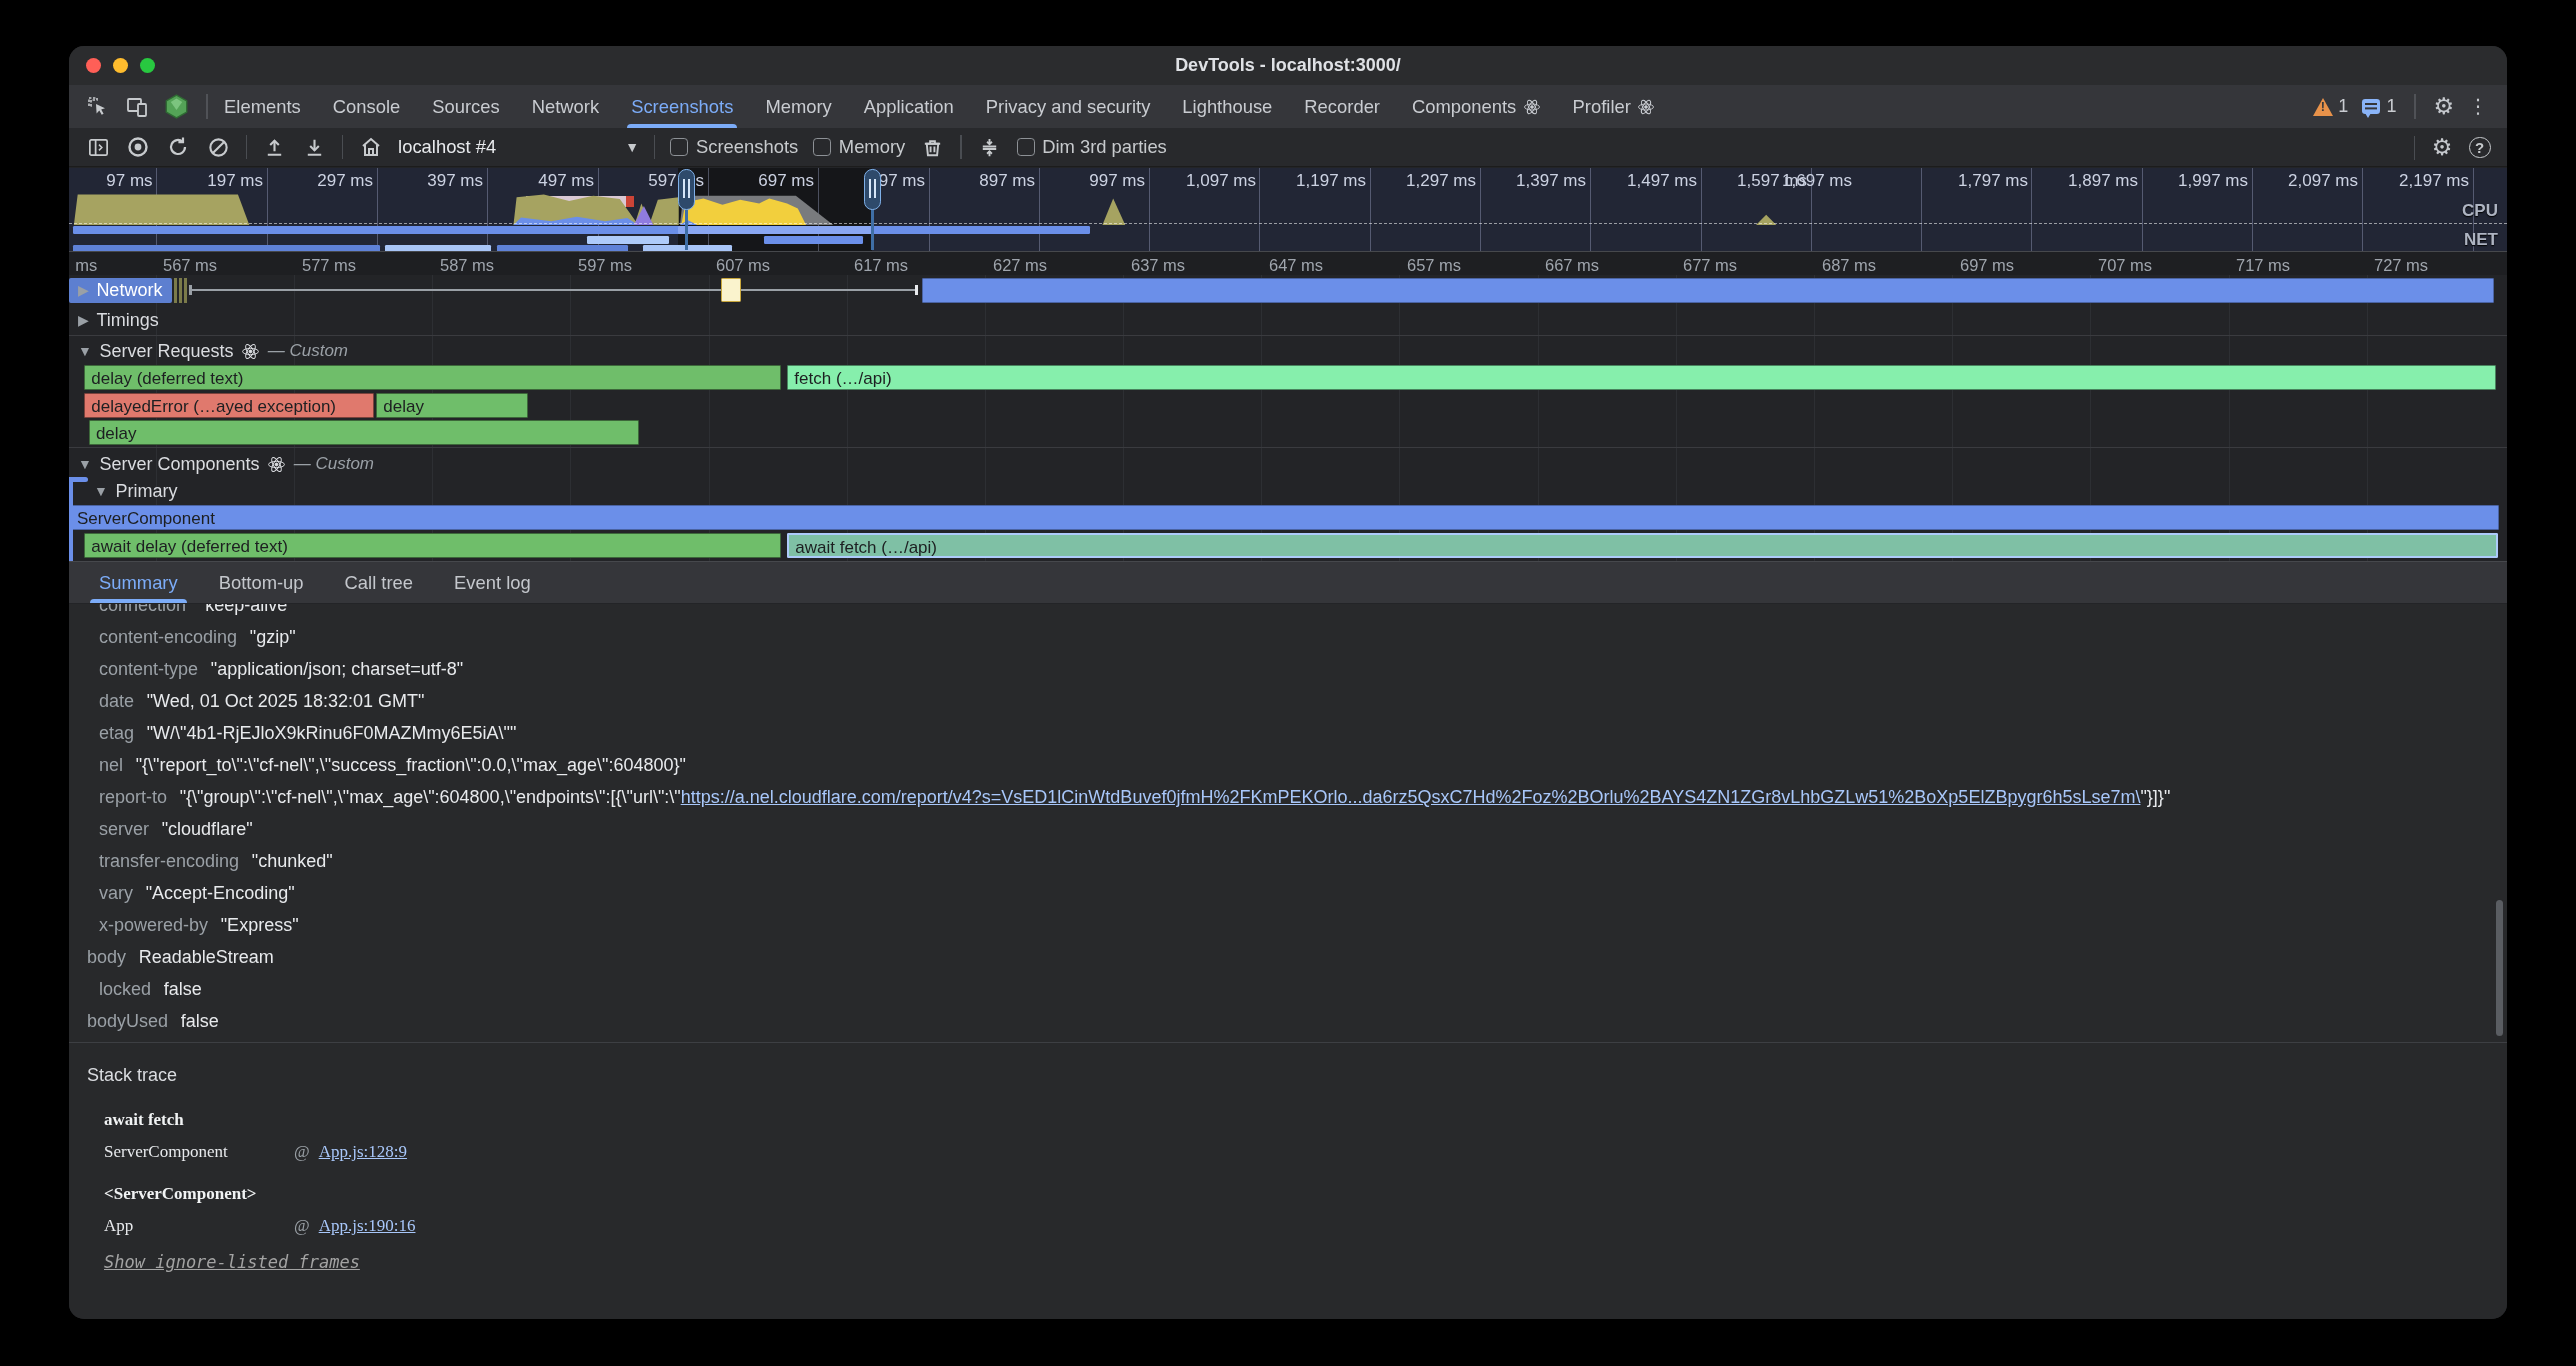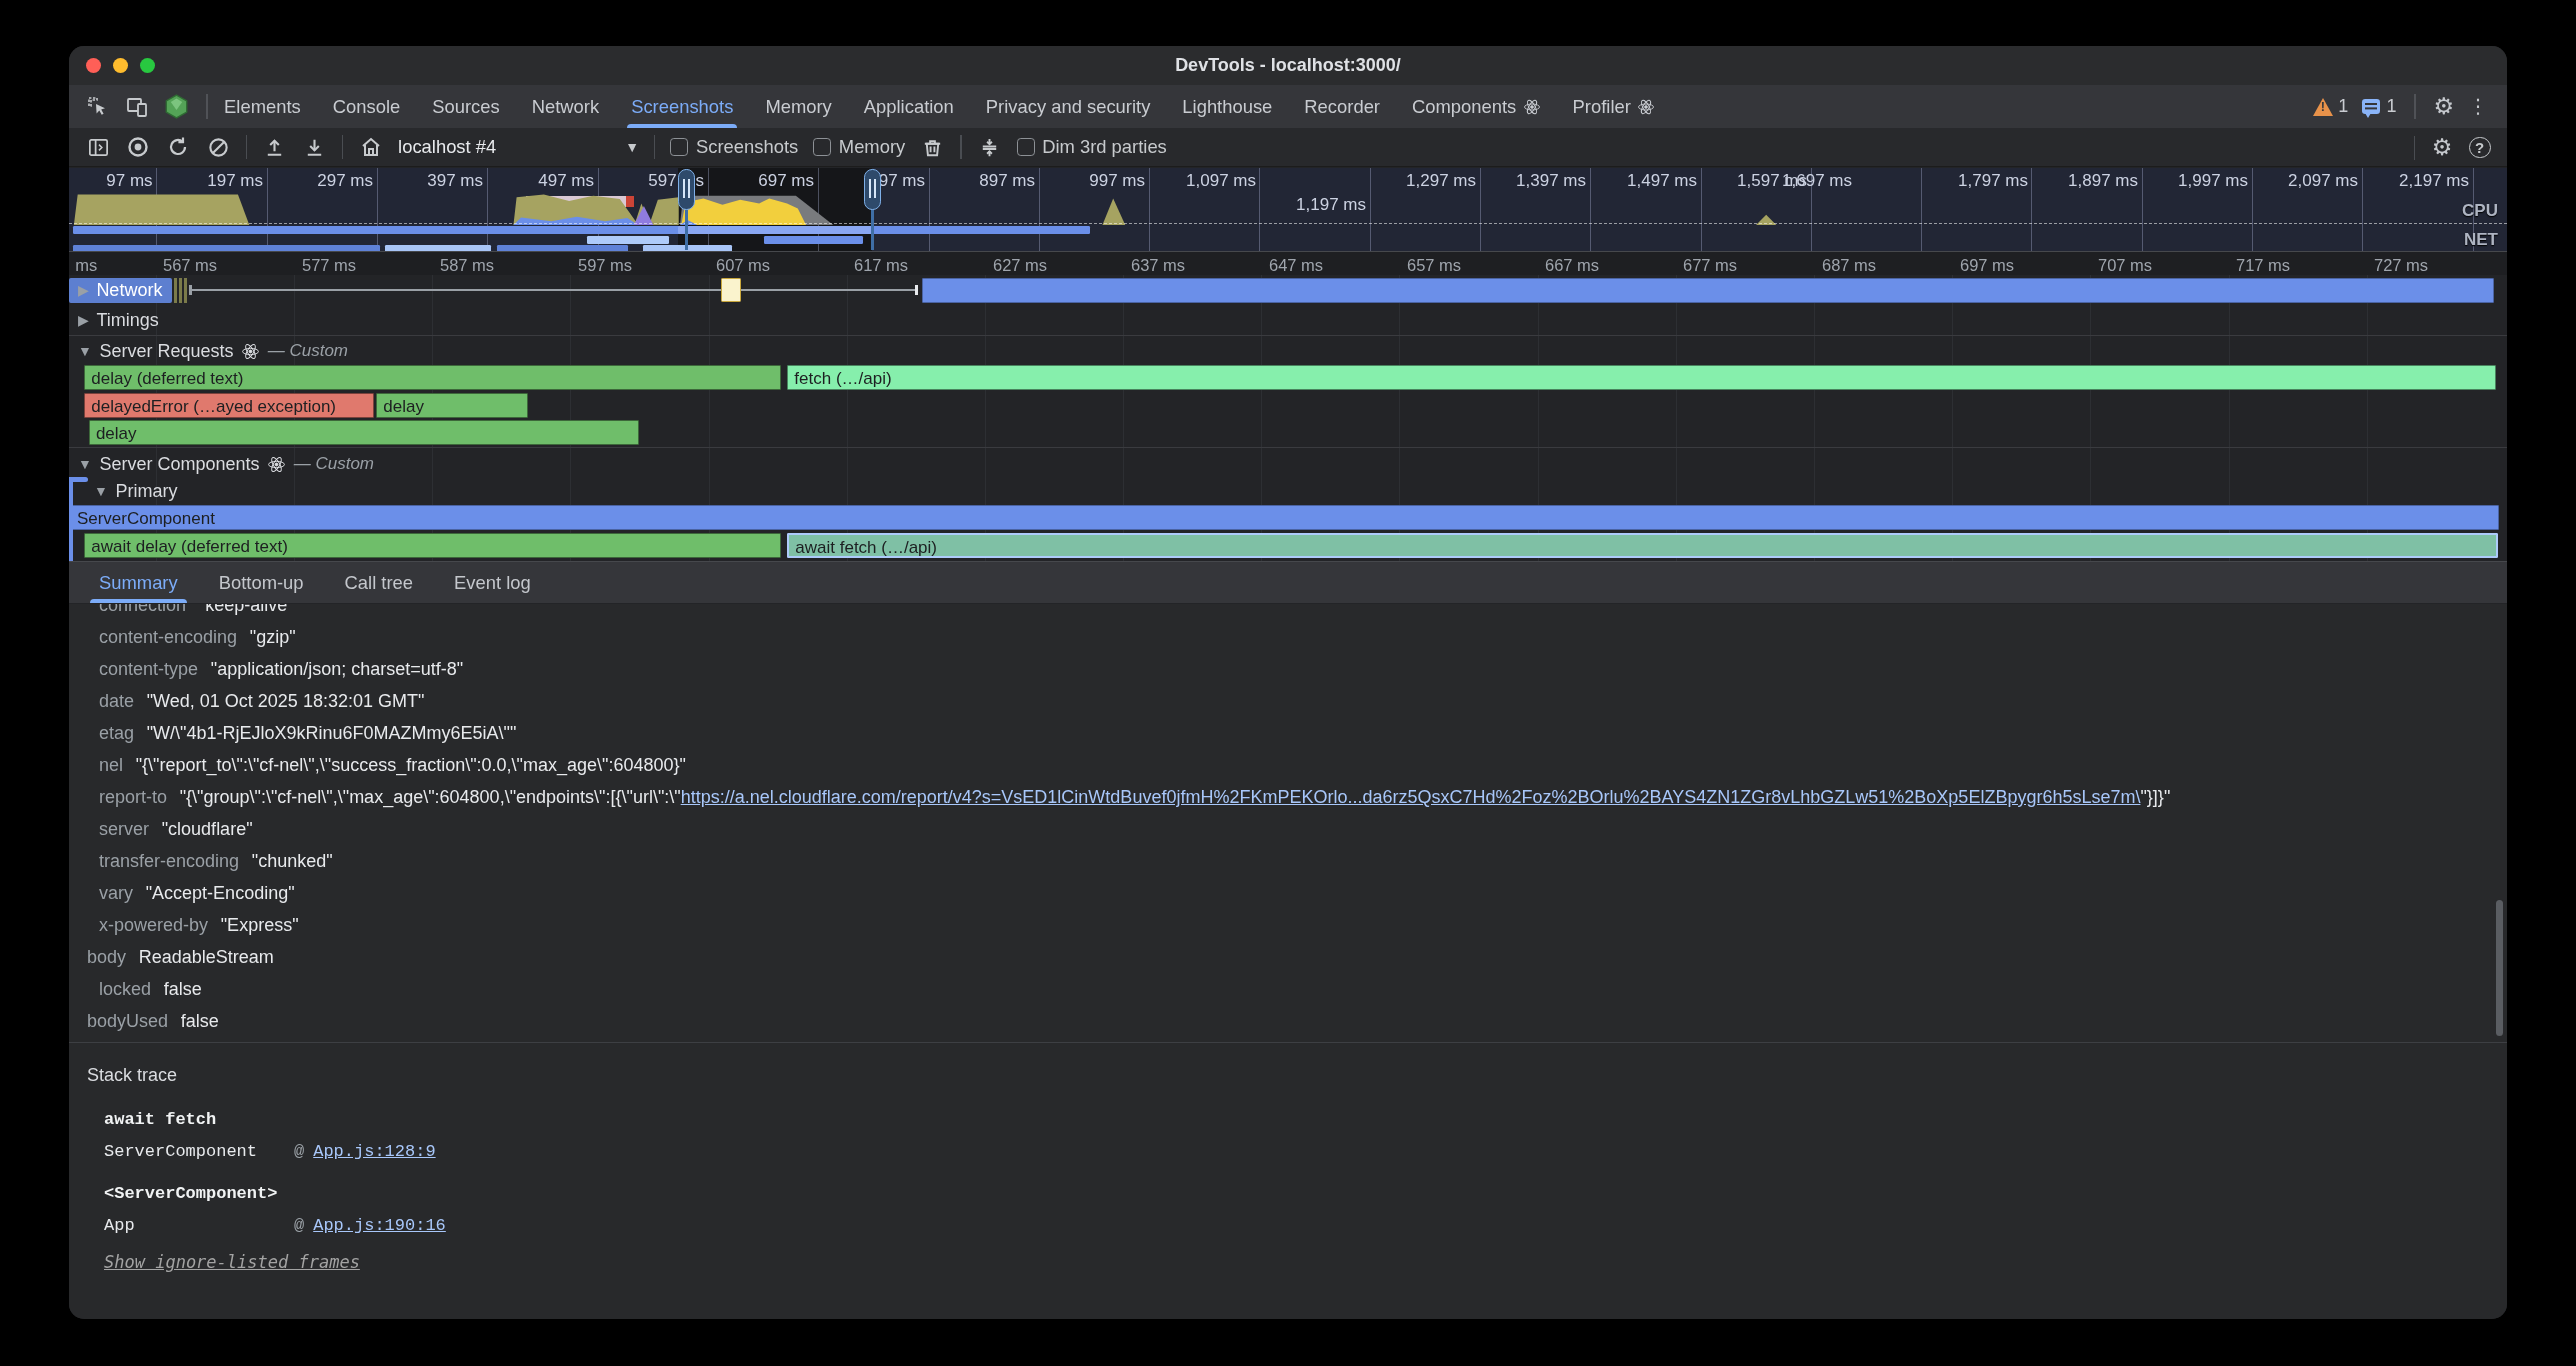--- a/index.html
+++ b/index.html
@@ -92,21 +92,21 @@
   .details{position:absolute;left:0;top:558px;width:100%;bottom:0;background:#28292b;overflow:hidden;}
   .prop-row{height:32px;line-height:32px;font-size:18px;white-space:nowrap;}
   .prop-row.clipped{margin-top:-15px;}
   .prop-row.ind0{padding-left:18px;}
   .prop-row.ind1{padding-left:30px;}
   .pkey{color:#9aa0a6;margin-right:12.7px;}
   .pval{color:#e8eaed;}
   a.dlink{color:#a8c7fa;text-decoration:underline;cursor:pointer;}
   .divider{height:1.3px;background:#3d3f43;margin-top:5px;}
   .st-title{padding:21.6px 0 0 18px;font-size:18px;color:#dadce0;}
-  .frames{padding:18px 0 0 35px;font-family:Liberation Mono, monospace;font-size:17px;color:#e8eaed;}
+  .frames{padding:18px 0 0 35px;font-family:Liberation Serif, serif;font-size:17px;color:#e8eaed;}
   .frame{height:32px;line-height:32px;white-space:nowrap;}
   .frame .fname{display:inline-block;min-width:190px;}
   .frame.hdr{font-weight:bold;color:#f1f3f4;}
   .frame .at{color:#9aa0a6;margin:0 9px 0 0;}
   .show-link{display:inline-block;margin-top:10px;font-family:"DejaVu Sans Mono",monospace;font-size:17px;font-style:italic;
              color:#a3a3a3;text-decoration:underline;cursor:pointer;}
   .scroll-thumb{position:absolute;right:3.8px;width:7.6px;border-radius:3.8px;background:#5a5d62;}
   svg.icon{display:block;}
 </style>
 </head>
@@ -328,21 +328,21 @@
         <div class="ov-label" style="left: 650px;">697 ms</div>
         <div class="ov-grid-line" style="left: 860px;"></div>
         <div class="ov-label" style="left: 761px;">797 ms</div>
         <div class="ov-grid-line" style="left: 970px;"></div>
         <div class="ov-label" style="left: 871px;">897 ms</div>
         <div class="ov-grid-line" style="left: 1080px;"></div>
         <div class="ov-label" style="left: 981px;">997 ms</div>
         <div class="ov-grid-line" style="left: 1190px;"></div>
         <div class="ov-label" style="left: 1092px;">1,097 ms</div>
         <div class="ov-grid-line" style="left: 1301px;"></div>
-        <div class="ov-label" style="left: 1202px; margin-top: 24px;">1,197 ms</div>
+        <div class="ov-label" style="left: 1202px;">1,197 ms</div>
         <div class="ov-grid-line" style="left: 1411px;"></div>
         <div class="ov-label" style="left: 1312px;">1,297 ms</div>
         <div class="ov-grid-line" style="left: 1521px;"></div>
         <div class="ov-label" style="left: 1422px;">1,397 ms</div>
         <div class="ov-grid-line" style="left: 1632px;"></div>
         <div class="ov-label" style="left: 1533px;">1,497 ms</div>
         <div class="ov-grid-line" style="left: 1742px;"></div>
         <div class="ov-label" style="left: 1643px;">1,597 ms</div>
         <div class="ov-grid-line" style="left: 1852px;"></div>
         <div class="ov-label" style="left: 1688px;">1,697 ms</div>

